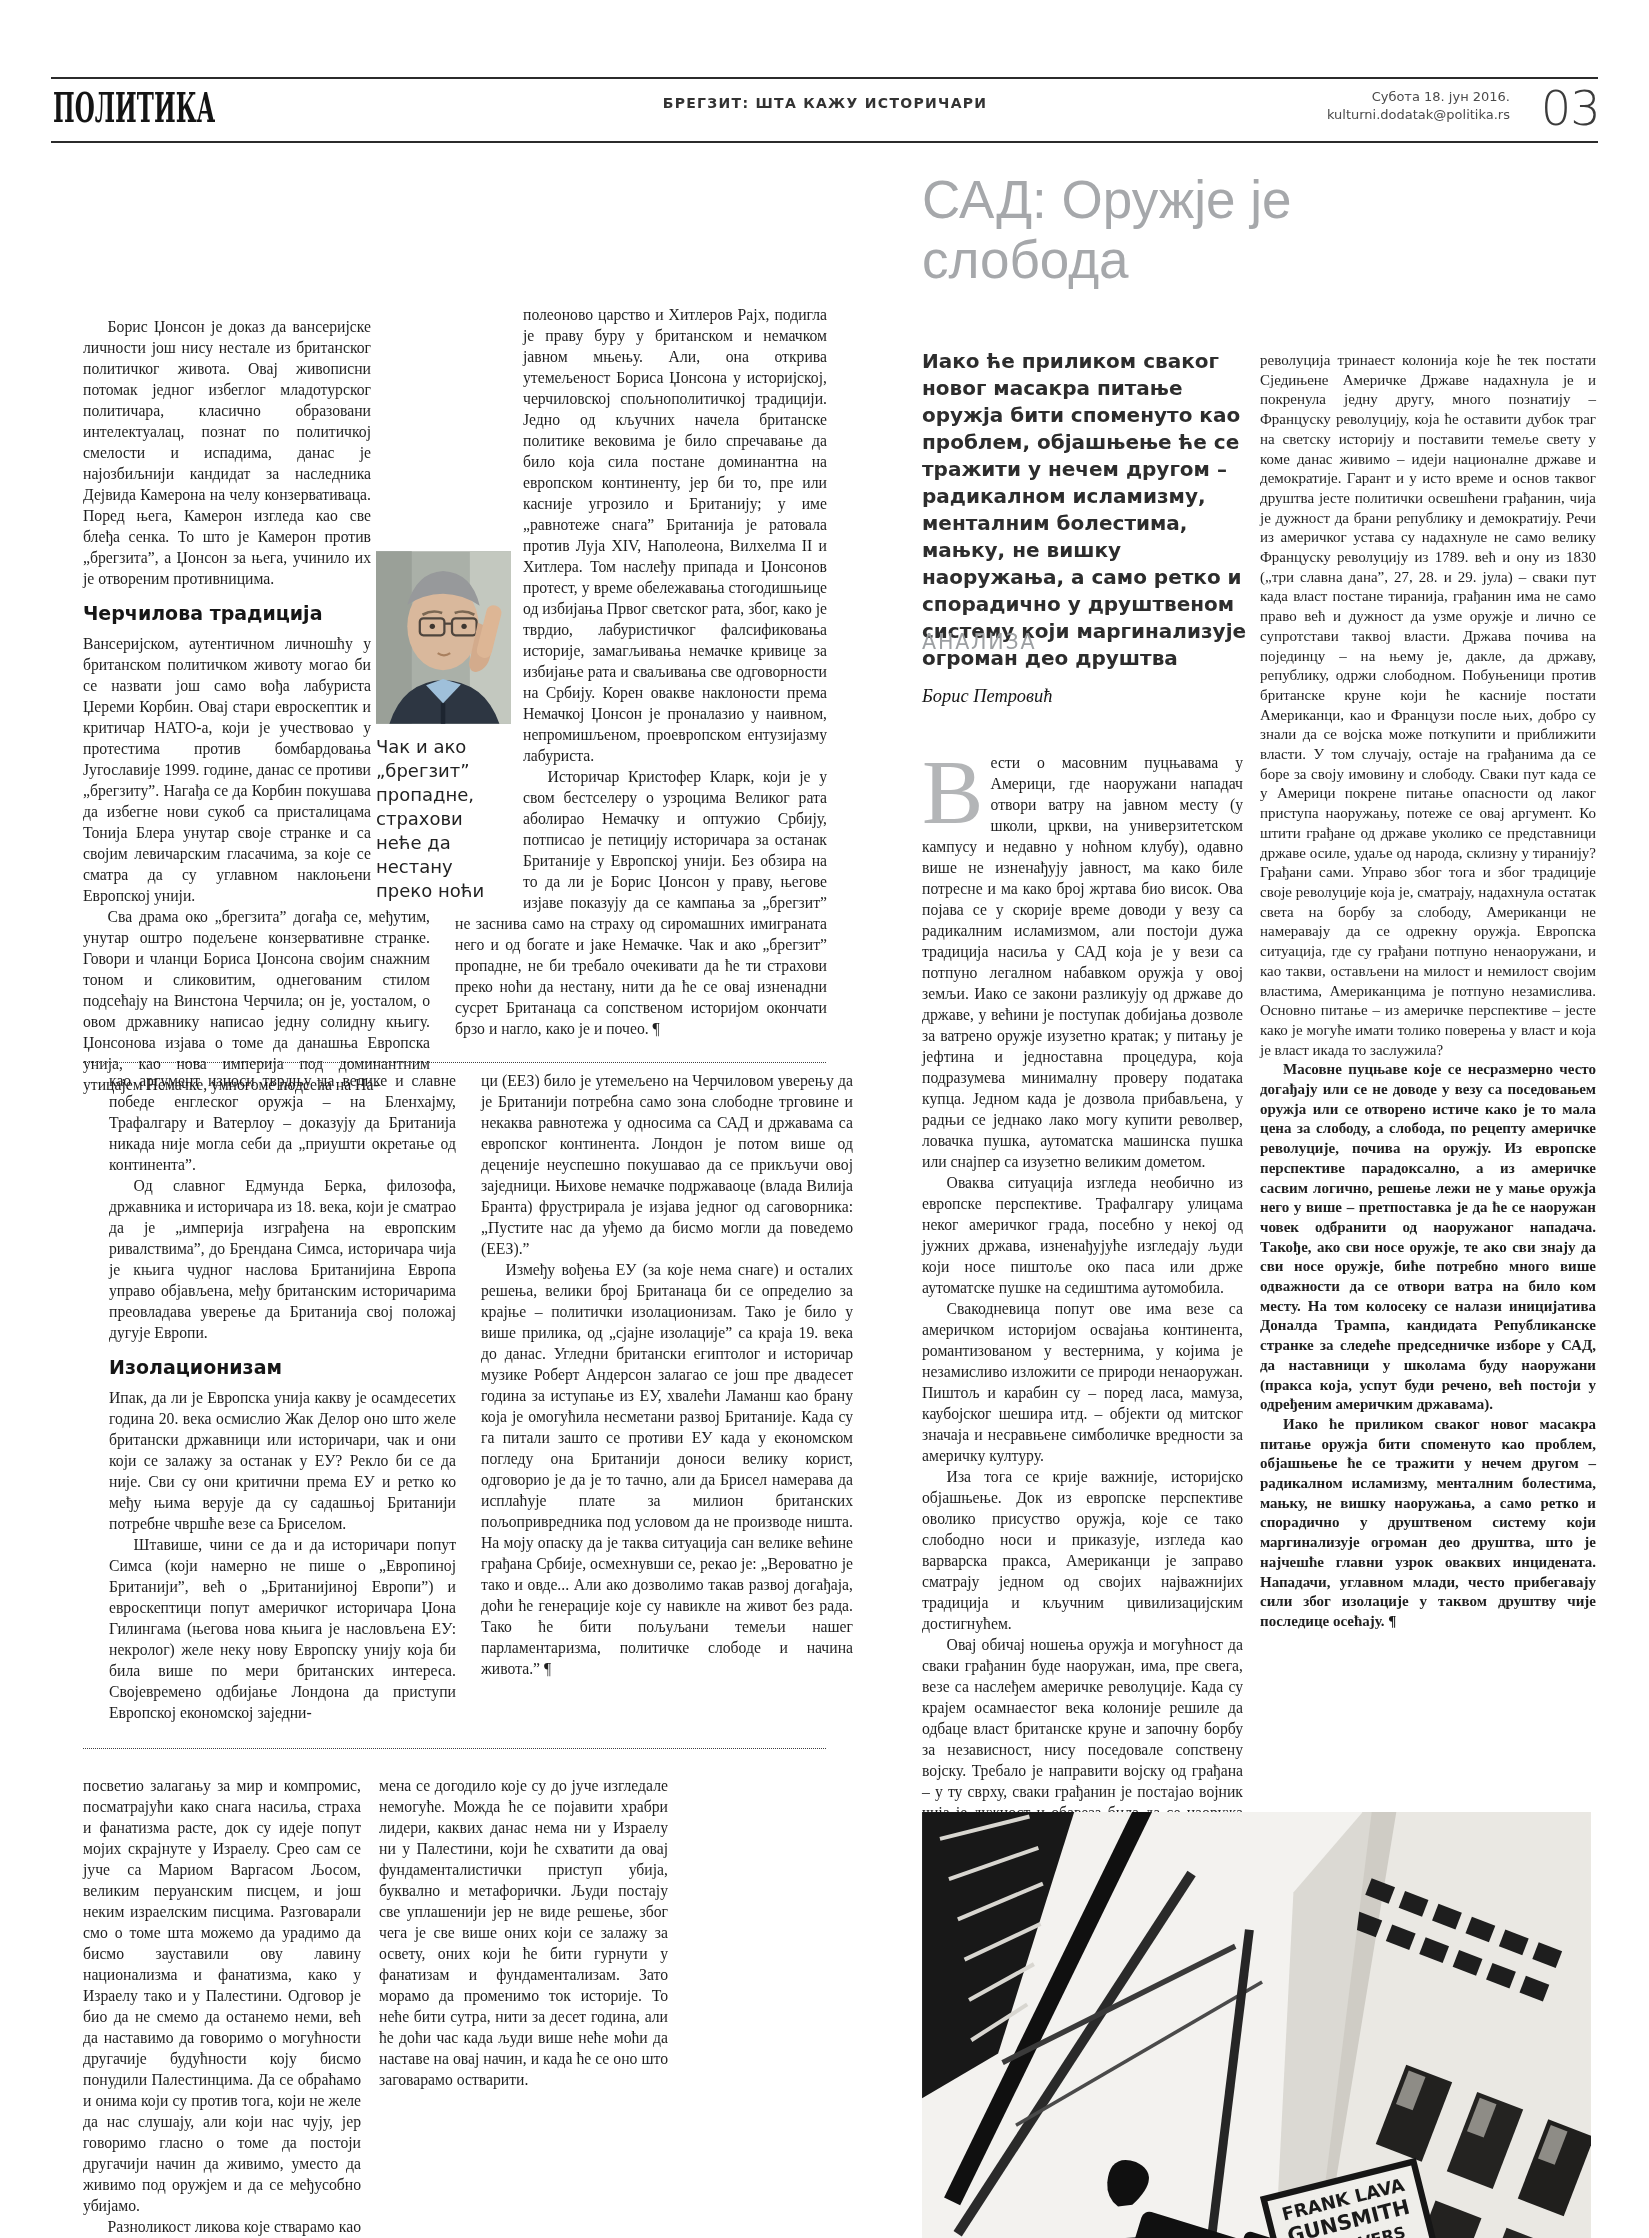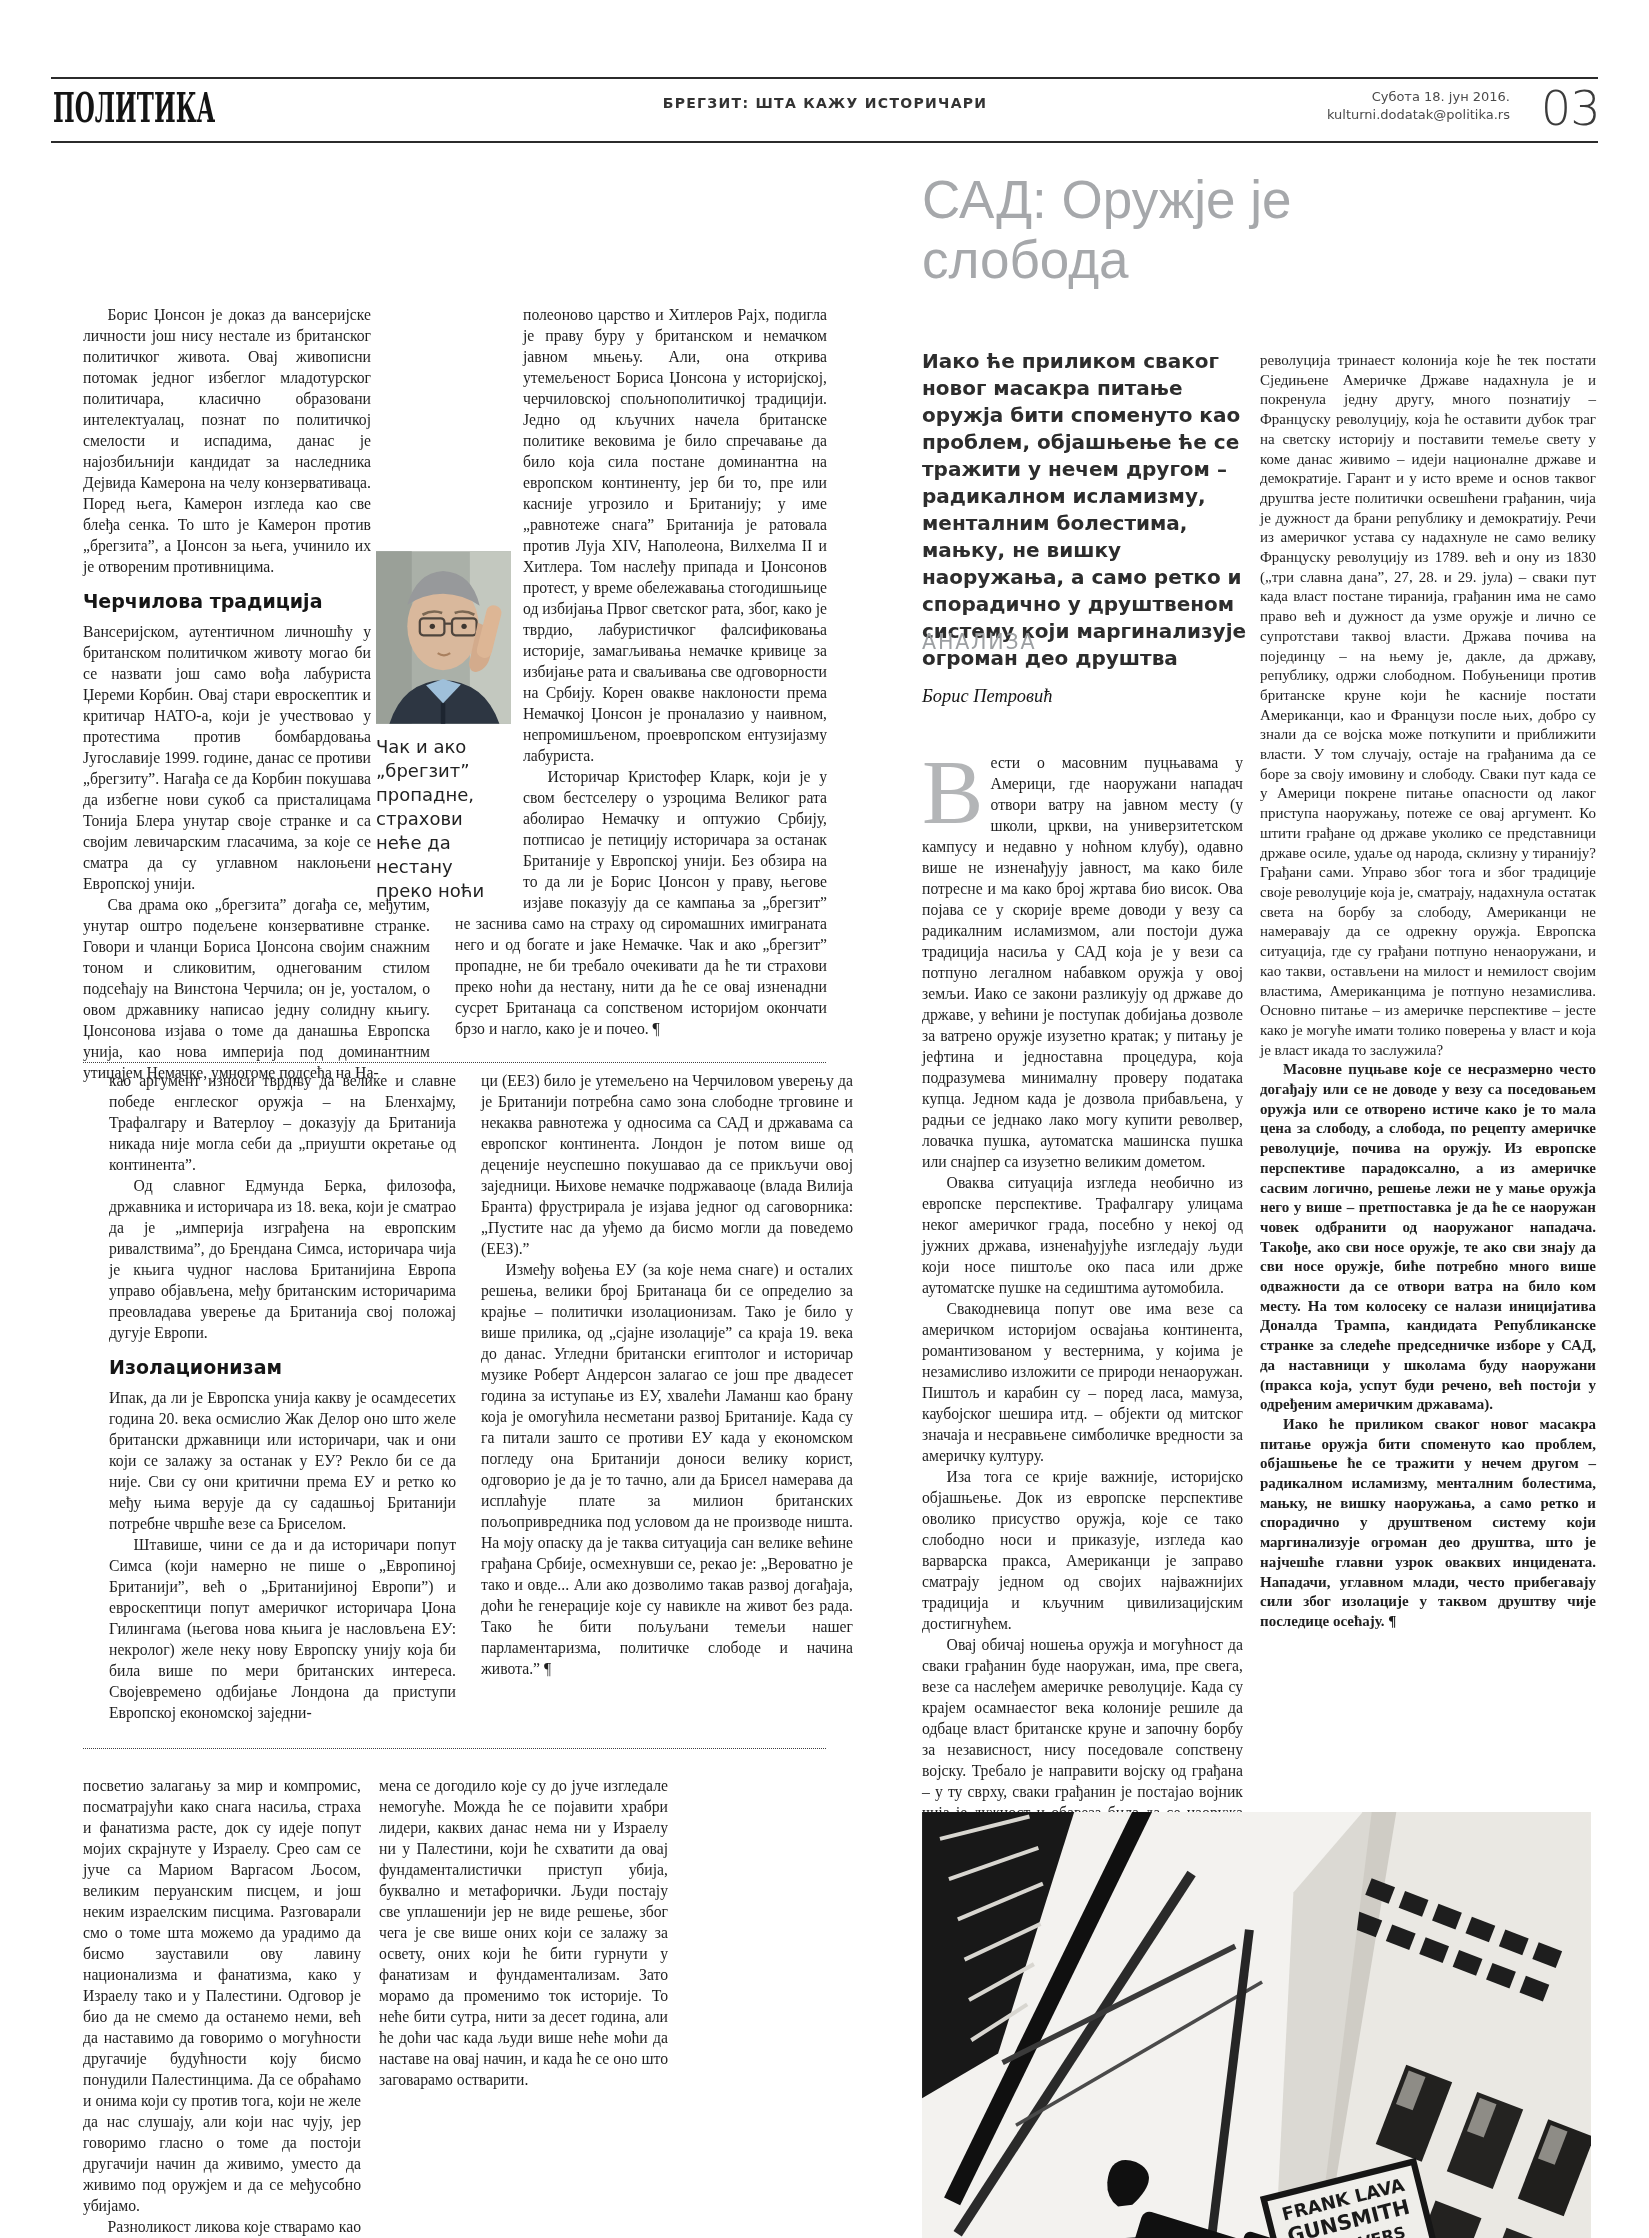--- a/index.html
+++ b/index.html
@@ -20,21 +20,21 @@
             font-weight:300;font-size:48px;color:#3c3c3c;letter-spacing:-0.9px;}
   
   .col p{margin:0;text-align:justify;font-size:15.7px;line-height:21px;}
   .col p.ind{text-indent:24.6px;}
   .subhead{font-family:"DejaVu Sans","Liberation Sans",sans-serif;font-weight:bold;font-size:19px;
            color:#161616;margin:12.5px 0 9.9px 0;}
   .dotted{position:absolute;left:83px;width:743px;border-top:1.8px dotted #3f3f3f;}
   
   .band{position:absolute;}
   .b-col{position:absolute;top:0;}
-  .b1 .c1{left:0;width:347px;}
+  .b1 .c1{left:0;width:347px;margin-top:12px;}
   .b1 .c2{left:372px;width:372px;}
   .cut-r{float:right;width:59px;height:345px;margin-top:245px;}
   .cut-l{float:left;width:68px;height:237px;margin-top:356px;}
   .photo-man{position:absolute;left:293px;top:247px;width:135px;height:173px;}
   .quote1{position:absolute;left:293px;top:431px;width:132px;
           font-family:"DejaVu Sans","Liberation Sans",sans-serif;font-size:18px;line-height:24px;color:#222;}
   .b2 .c1{left:0;width:347px;}
   .b2 .c2{left:372px;width:372px;}
   .b3 .c1{left:0;width:278px;}
   .b3 .c2{left:296px;width:289px;}

